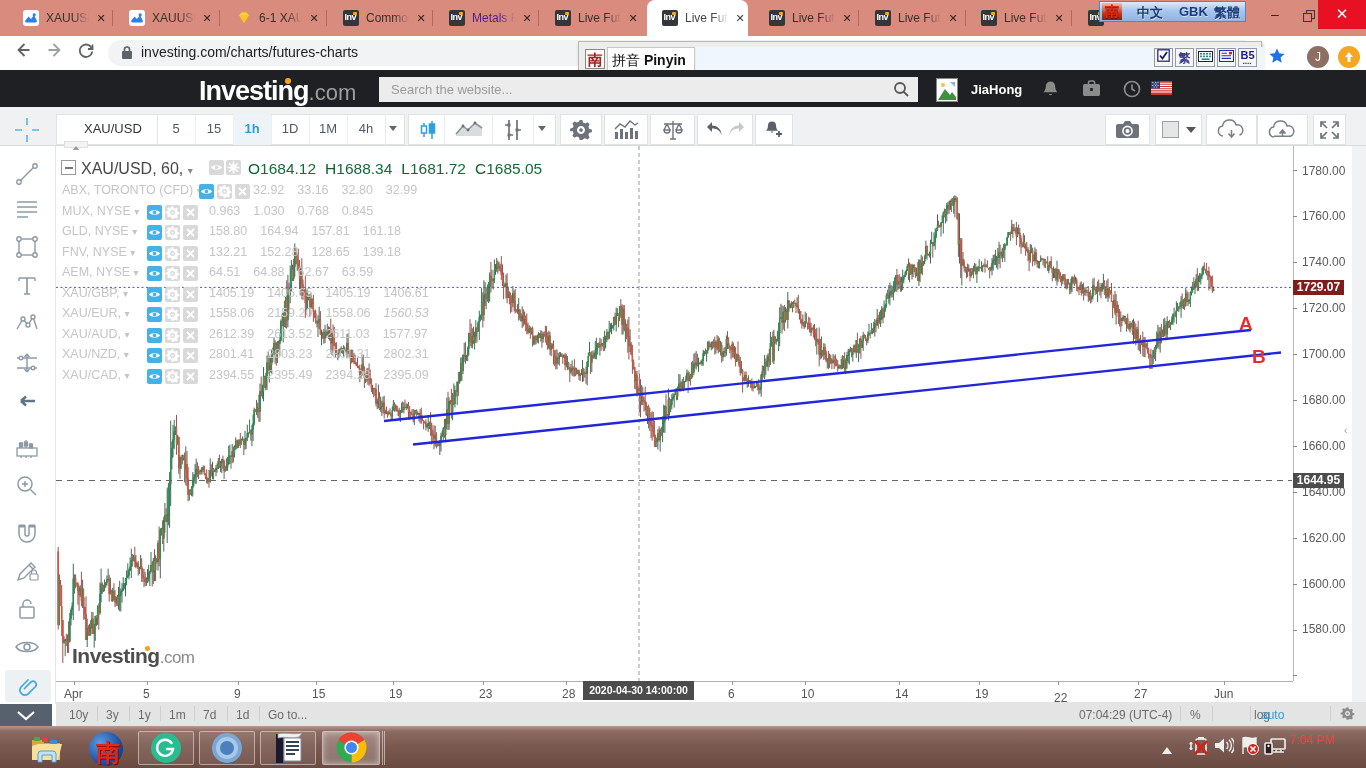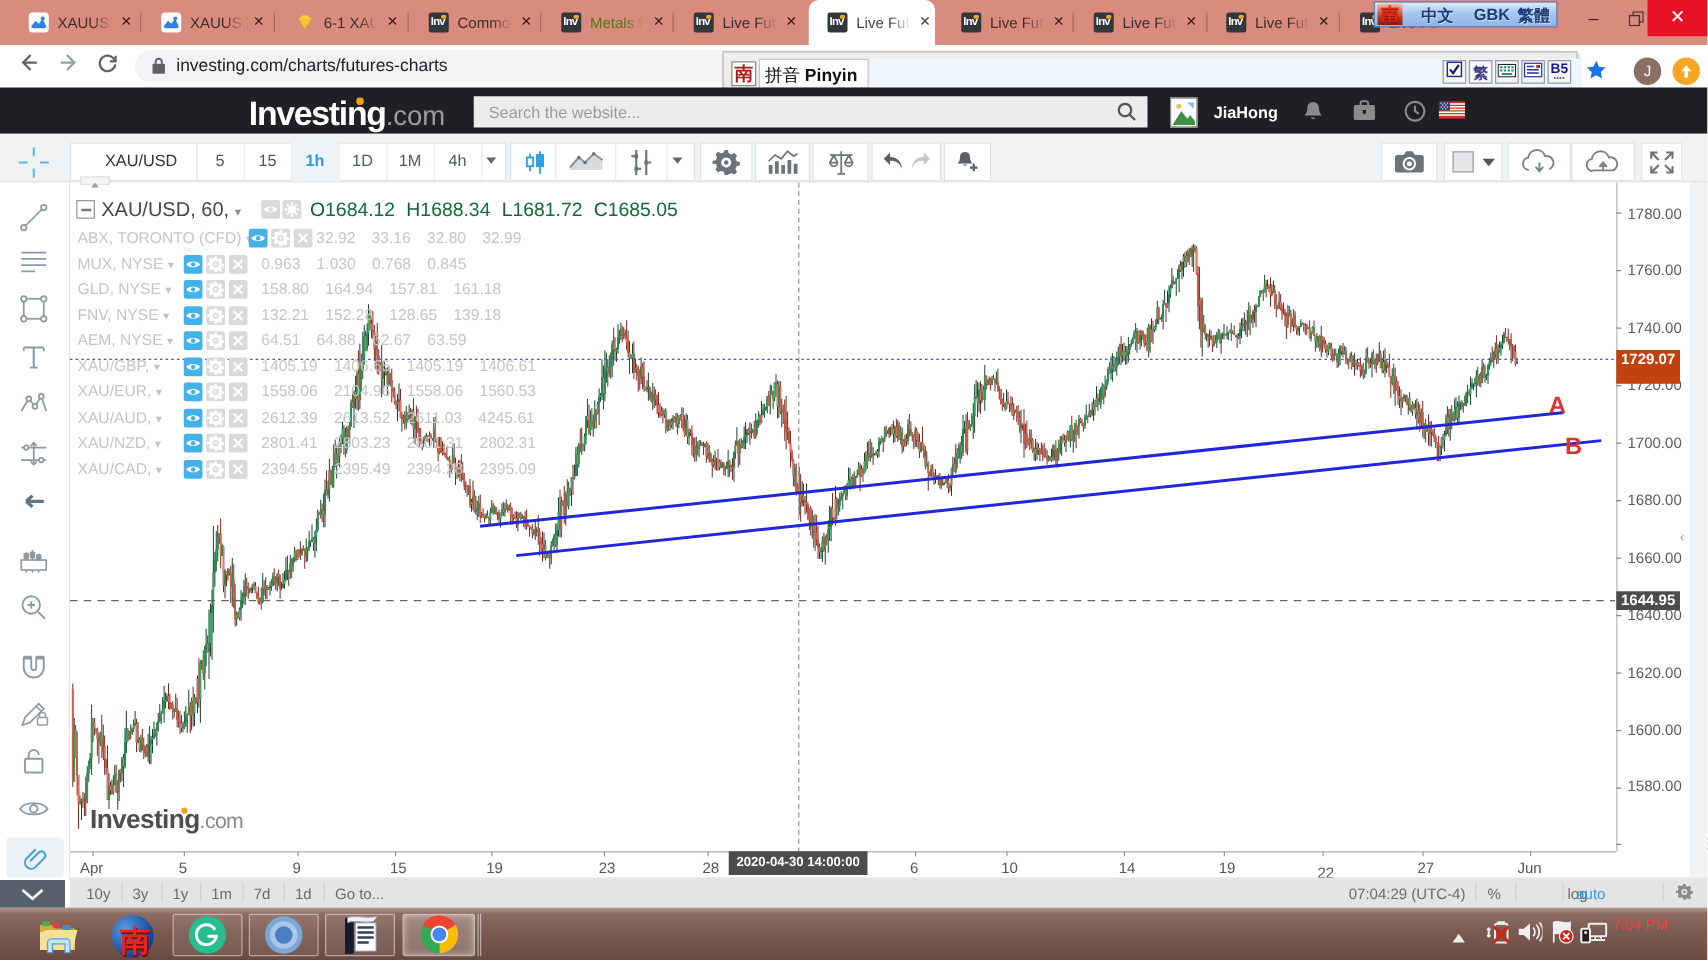--- a/index.html
+++ b/index.html
@@ -116,21 +116,21 @@
     <div class="tx" style="color:#2e2420;">✕</div>
   </div>
 <div class="tabsep" style="left:432px;"></div>
 <div class="tab" style="left:434px;">
     <div class="fav">
       <div class="invicon">
         <span>Inv</span>
         <i></i>
       </div>
     </div>
-    <div class="ttl" style="color:#4d7c0f;text-align:center;">Metals F<div class="fade"></div></div>
+    <div class="ttl" style="color:#4c1d95;text-align:center;">Metals F<div class="fade"></div></div>
     <div class="tx" style="color:#2e2420;">✕</div>
   </div>
 <div class="tabsep" style="left:538px;"></div>
 <div class="tab" style="left:540px;">
     <div class="fav">
       <div class="invicon">
         <span>Inv</span>
         <i></i>
       </div>
     </div>
@@ -624,31 +624,31 @@
 <div class="lgrow" style="left:209px;top:285.5px;"><span style="margin-right:13px;">1405.19</span><span style="margin-right:13px;">1406.65</span><span style="margin-right:13px;">1405.19</span><span style="margin-right:13px;">1406.61</span></div>
 <div class="lgrow" style="left:62px;top:306px;">XAU/EUR, <span style="font-size:10px;">▾</span></div>
 <div class="abs" style="left:147px;top:305px;white-space:nowrap;"><span class="lgico lgb" style="left:0px;"><svg width="15" height="15" viewBox="0 0 15 15">
         <path d="M2 7.5 C4 4.5 11 4.5 13 7.5 C11 10.5 4 10.5 2 7.5Z" fill="#fff"></path>
         <circle cx="7.5" cy="7.5" r="1.8" fill="#44b1e8"></circle>
       </svg></span><span class="lgico lgg"><svg width="15" height="15" viewBox="0 0 24 24">
         <path fill="#fff" d="M12 8 a4 4 0 1 0 0.001 0 Z M12 10.2 a1.8 1.8 0 1 1 -0.001 0 Z M10.6 2 h2.8 l0.5 2.6 a7.6 7.6 0 0 1 2.2 0.9 l2.5 -1.2 2 2 -1.2 2.5 a7.6 7.6 0 0 1 0.9 2.2 l2.6 0.5 v2.8 l-2.6 0.5 a7.6 7.6 0 0 1 -0.9 2.2 l1.2 2.5 -2 2 -2.5 -1.2 a7.6 7.6 0 0 1 -2.2 0.9 L13.4 22 h-2.8 l-0.5 -2.6 a7.6 7.6 0 0 1 -2.2 -0.9 l-2.5 1.2 -2 -2 1.2 -2.5 a7.6 7.6 0 0 1 -0.9 -2.2 L1.1 13.4 v-2.8 l2.6 -0.5 a7.6 7.6 0 0 1 0.9 -2.2 L3.4 5.4 l2 -2 2.5 1.2 a7.6 7.6 0 0 1 2.2 -0.9 Z"></path>
       </svg></span><span class="lgico lgg"><svg width="15" height="15" viewBox="0 0 15 15">
         <path d="M4 4 L11 11 M11 4 L4 11" stroke="#fff" stroke-width="1.8"></path>
       </svg></span></div>
-<div class="lgrow" style="left:209px;top:306px;"><span style="margin-right:13px;">1558.06</span><span style="margin-right:13px;">2104.96</span><span style="margin-right:13px;">1558.06</span><span style="">1560.53</span></div>
+<div class="lgrow" style="left:209px;top:306px;"><span style="margin-right:13px;">1558.06</span><span style="margin-right:13px;">2159.20</span><span style="margin-right:13px;">1558.06</span><span style="font-style:italic;">1560.53</span></div>
 <div class="lgrow" style="left:62px;top:326.5px;">XAU/AUD, <span style="font-size:10px;">▾</span></div>
 <div class="abs" style="left:147px;top:325.5px;white-space:nowrap;"><span class="lgico lgb" style="left:0px;"><svg width="15" height="15" viewBox="0 0 15 15">
         <path d="M2 7.5 C4 4.5 11 4.5 13 7.5 C11 10.5 4 10.5 2 7.5Z" fill="#fff"></path>
         <circle cx="7.5" cy="7.5" r="1.8" fill="#44b1e8"></circle>
       </svg></span><span class="lgico lgg"><svg width="15" height="15" viewBox="0 0 24 24">
         <path fill="#fff" d="M12 8 a4 4 0 1 0 0.001 0 Z M12 10.2 a1.8 1.8 0 1 1 -0.001 0 Z M10.6 2 h2.8 l0.5 2.6 a7.6 7.6 0 0 1 2.2 0.9 l2.5 -1.2 2 2 -1.2 2.5 a7.6 7.6 0 0 1 0.9 2.2 l2.6 0.5 v2.8 l-2.6 0.5 a7.6 7.6 0 0 1 -0.9 2.2 l1.2 2.5 -2 2 -2.5 -1.2 a7.6 7.6 0 0 1 -2.2 0.9 L13.4 22 h-2.8 l-0.5 -2.6 a7.6 7.6 0 0 1 -2.2 -0.9 l-2.5 1.2 -2 -2 1.2 -2.5 a7.6 7.6 0 0 1 -0.9 -2.2 L1.1 13.4 v-2.8 l2.6 -0.5 a7.6 7.6 0 0 1 0.9 -2.2 L3.4 5.4 l2 -2 2.5 1.2 a7.6 7.6 0 0 1 2.2 -0.9 Z"></path>
       </svg></span><span class="lgico lgg"><svg width="15" height="15" viewBox="0 0 15 15">
         <path d="M4 4 L11 11 M11 4 L4 11" stroke="#fff" stroke-width="1.8"></path>
       </svg></span></div>
-<div class="lgrow" style="left:209px;top:326.5px;"><span style="margin-right:13px;">2612.39</span><span style="margin-right:13px;">2613.52</span><span style="margin-right:13px;">2611.03</span><span style="margin-right:13px;">4245.61</span></div>
+<div class="lgrow" style="left:209px;top:326.5px;"><span style="margin-right:13px;">2612.39</span><span style="margin-right:13px;">2613.52</span><span style="margin-right:13px;">2611.03</span><span style="margin-right:13px;">1577.97</span></div>
 <div class="lgrow" style="left:62px;top:347px;">XAU/NZD, <span style="font-size:10px;">▾</span></div>
 <div class="abs" style="left:147px;top:346px;white-space:nowrap;"><span class="lgico lgb" style="left:0px;"><svg width="15" height="15" viewBox="0 0 15 15">
         <path d="M2 7.5 C4 4.5 11 4.5 13 7.5 C11 10.5 4 10.5 2 7.5Z" fill="#fff"></path>
         <circle cx="7.5" cy="7.5" r="1.8" fill="#44b1e8"></circle>
       </svg></span><span class="lgico lgg"><svg width="15" height="15" viewBox="0 0 24 24">
         <path fill="#fff" d="M12 8 a4 4 0 1 0 0.001 0 Z M12 10.2 a1.8 1.8 0 1 1 -0.001 0 Z M10.6 2 h2.8 l0.5 2.6 a7.6 7.6 0 0 1 2.2 0.9 l2.5 -1.2 2 2 -1.2 2.5 a7.6 7.6 0 0 1 0.9 2.2 l2.6 0.5 v2.8 l-2.6 0.5 a7.6 7.6 0 0 1 -0.9 2.2 l1.2 2.5 -2 2 -2.5 -1.2 a7.6 7.6 0 0 1 -2.2 0.9 L13.4 22 h-2.8 l-0.5 -2.6 a7.6 7.6 0 0 1 -2.2 -0.9 l-2.5 1.2 -2 -2 1.2 -2.5 a7.6 7.6 0 0 1 -0.9 -2.2 L1.1 13.4 v-2.8 l2.6 -0.5 a7.6 7.6 0 0 1 0.9 -2.2 L3.4 5.4 l2 -2 2.5 1.2 a7.6 7.6 0 0 1 2.2 -0.9 Z"></path>
       </svg></span><span class="lgico lgg"><svg width="15" height="15" viewBox="0 0 15 15">
         <path d="M4 4 L11 11 M11 4 L4 11" stroke="#fff" stroke-width="1.8"></path>
       </svg></span></div>
 <div class="lgrow" style="left:209px;top:347px;"><span style="margin-right:13px;">2801.41</span><span style="margin-right:13px;">2803.23</span><span style="margin-right:13px;">2801.31</span><span style="margin-right:13px;">2802.31</span></div>
@@ -688,21 +688,21 @@
 <div class="abs plbl" style="left:1302px;top:485px;">1640.00</div>
 <div class="abs" style="left:1293px;top:492px;width:4px;height:1px;background:#888;"></div>
 <div class="abs plbl" style="left:1302px;top:531px;">1620.00</div>
 <div class="abs" style="left:1293px;top:538px;width:4px;height:1px;background:#888;"></div>
 <div class="abs plbl" style="left:1302px;top:577px;">1600.00</div>
 <div class="abs" style="left:1293px;top:584px;width:4px;height:1px;background:#888;"></div>
 <div class="abs plbl" style="left:1302px;top:622px;">1580.00</div>
 <div class="abs" style="left:1293px;top:630px;width:4px;height:1px;background:#888;"></div>
 <div class="abs plbl" style="left:1356px;top:668px;">1560.00</div>
 <div class="abs" style="left:1293px;top:675px;width:4px;height:1px;background:#888;"></div>
-<div class="abs" style="left:1293px;top:280px;width:51px;height:27px;background:#c2410c;color:#fff;font-size:12px;font-weight:bold;text-align:center;line-height:15px;">1729.07</div>
+<div class="abs" style="left:1293px;top:280px;width:51px;height:15px;background:#7f1d1d;color:#fff;font-size:12px;font-weight:bold;text-align:center;line-height:15px;">1729.07</div>
 <div class="abs" style="left:1293px;top:473px;width:51px;height:15px;background:#4c4c4c;color:#fff;font-size:12px;font-weight:bold;text-align:center;line-height:15px;">1644.95</div>
 <div class="abs" id="scrollbar"></div>
 <div class="abs" style="left:1344px;top:424px;width:8px;height:14px;color:#999;font-size:10px;line-height:14px;">‹</div>
 
 <div class="abs" id="dateaxis"></div>
 <div class="abs dlbl" style="left:64px;top:687px;">Apr</div>
 <div class="abs" style="left:74px;top:681px;width:1px;height:4px;background:#999;"></div>
 <div class="abs dlbl" style="left:143px;top:687px;">5</div>
 <div class="abs" style="left:147px;top:681px;width:1px;height:4px;background:#999;"></div>
 <div class="abs dlbl" style="left:234px;top:687px;">9</div>

